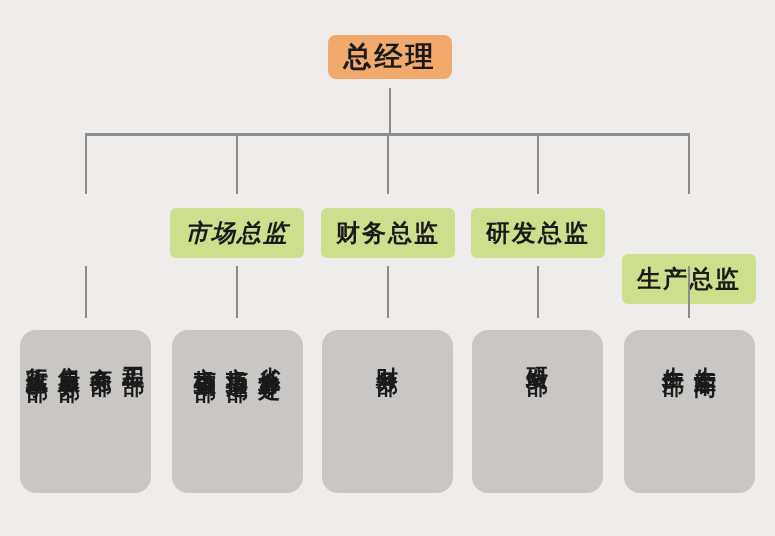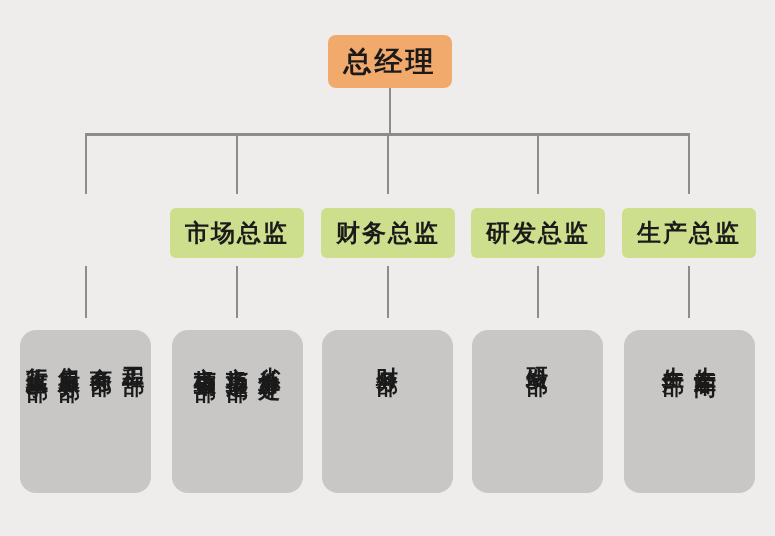--- a/index.html
+++ b/index.html
@@ -38,39 +38,39 @@
     position: absolute;
     display: flex;
     align-items: center;
     justify-content: center;
     font-weight: bold;
     text-align: center;
     white-space: nowrap;
   }
   .root-node {
     left: 328px; top: 35px;
-    width: 124px; height: 53px;
+    width: 124px; height: 44px;
     border-radius: 8px;
     background: var(--root-fill, #F1A96C);
     font-size: 28px;
     letter-spacing: 3px;
   }
   .director-node {
     top: 208px;
     width: 134px; height: 50px;
     border-radius: 6px;
     background: var(--director-fill, #CDDE8C);
     font-size: 24px;
     letter-spacing: 2px;
   }
   .gx1 { left: 19px; }
-  .gx2 { left: 170px; }
+  .gx2 { left: 170px; font-style: italic; }
   .gx3 { left: 321px; }
   .gx4 { left: 471px; }
-  .gx5 { left: 622px; }
+  .gx5 { left: 622px; margin-top: 46px; }
   
   .dept-box {
     position: absolute;
     top: 330px;
     width: 131px; height: 163px;
     box-sizing: border-box;
     border-radius: 16px;
     background: var(--department-fill, #C8C7C5);
     display: flex;
     flex-direction: row-reverse;

